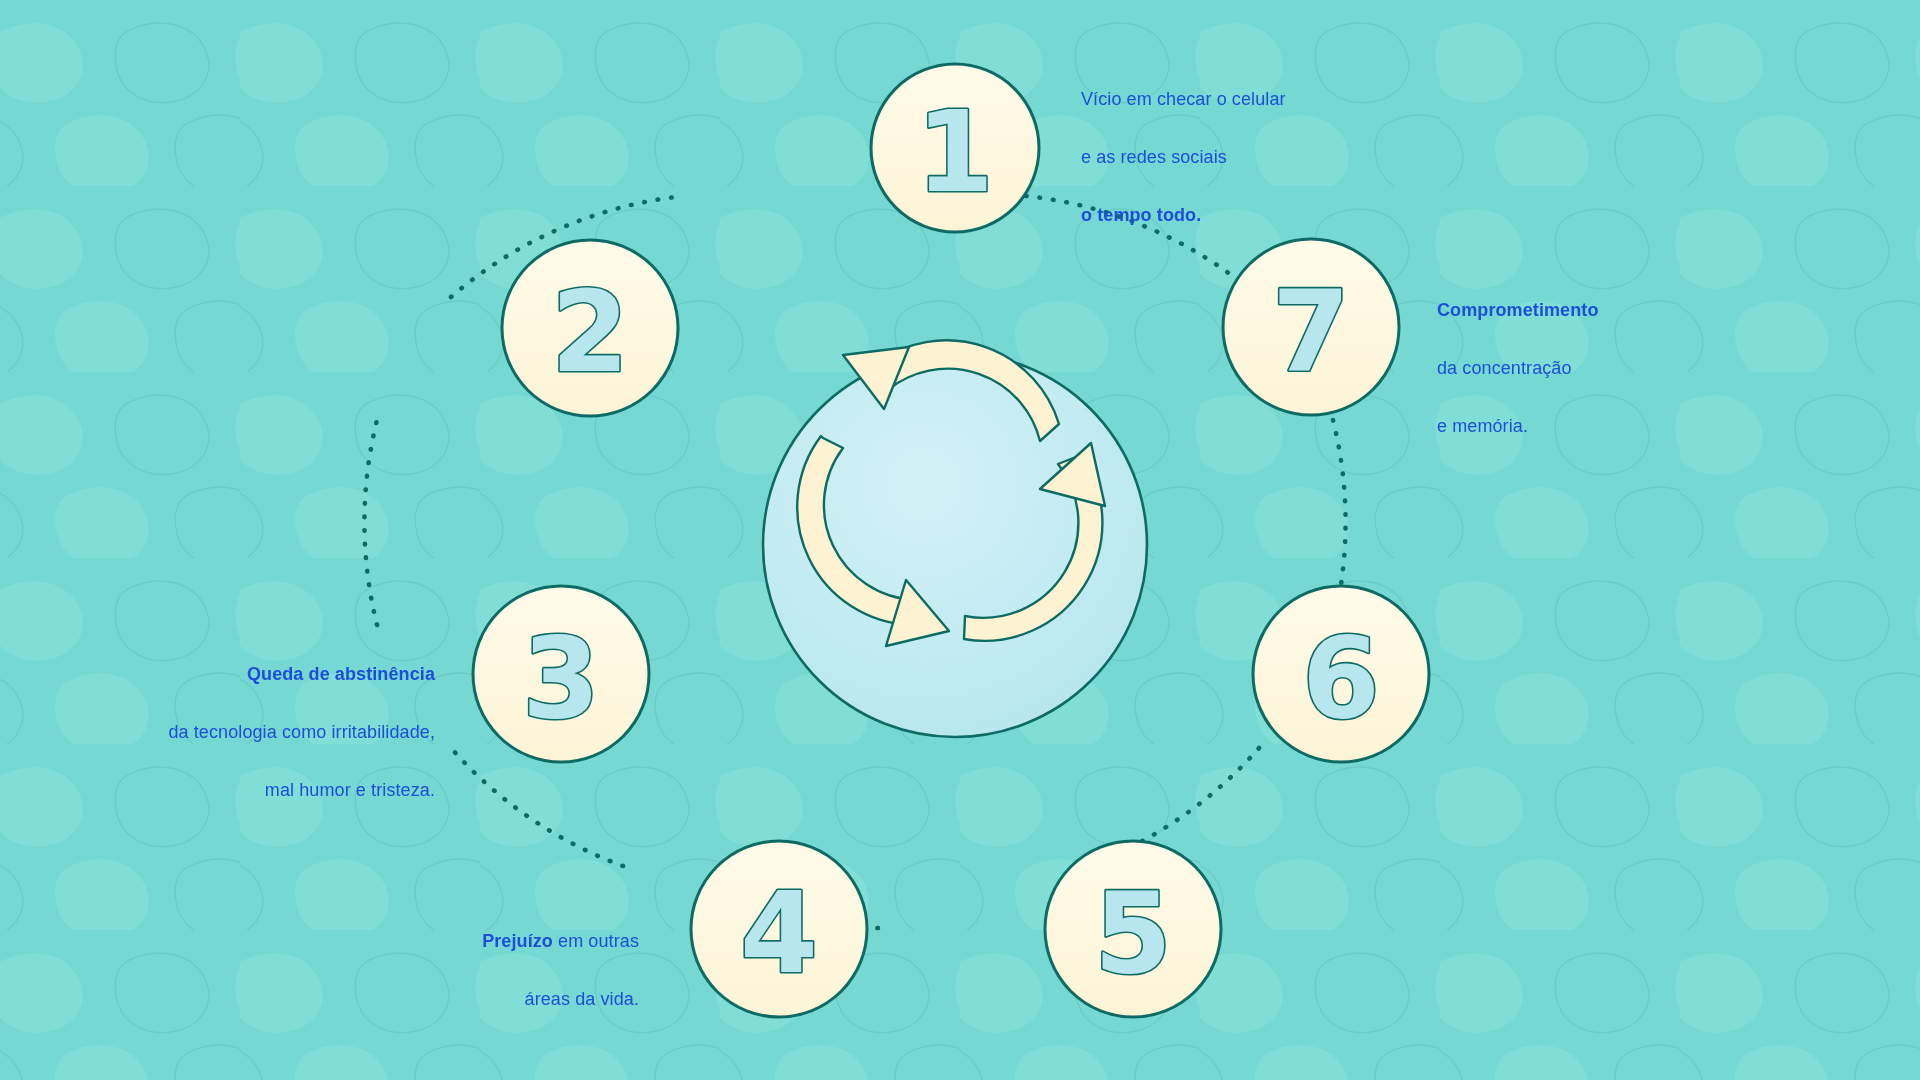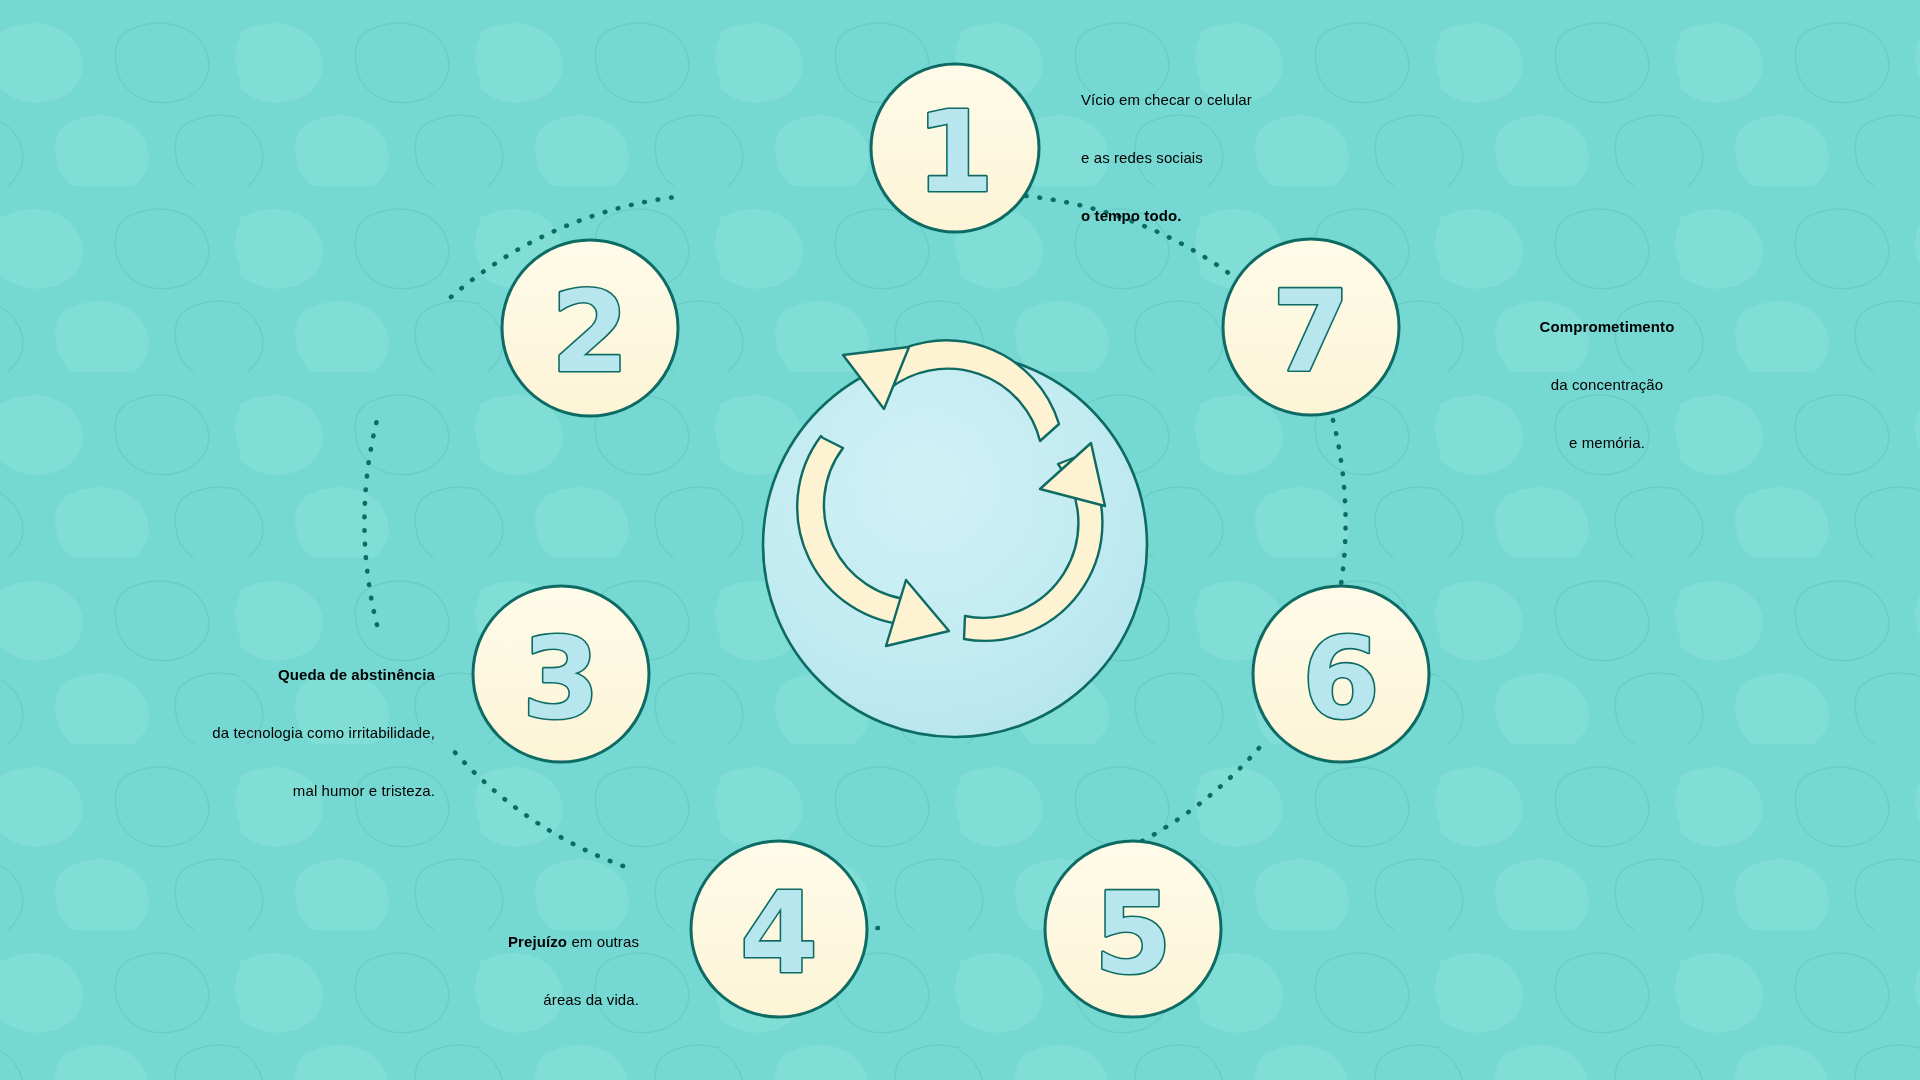--- a/index.html
+++ b/index.html
@@ -22,22 +22,22 @@
     pointer-events:none;
   }
   #diagram-svg{
     position:absolute;left:0;top:0;
     width:1920px;height:1080px;
     z-index:1;
   }
   .label{
     position:absolute;
     z-index:3;
-    color:#000000;
-    font-size:15px;
+    color:#1d4ed8;
+    font-size:18px;
     line-height:29px;
     letter-spacing:.1px;
     white-space:pre-line;
   }
   .label b{font-weight:700;}
   .label.right{text-align:left;}
   .label.left{text-align:right;}
   .num-text{
     font-family:"DejaVu Sans","Liberation Sans",sans-serif;
     font-weight:700;
@@ -167,21 +167,21 @@
     </g>
   </svg>
 
   <div class="label right" style="left:1081px; top:56px; width:330px;">
     <span>Vício em checar o celular</span><br>
     <span>e as redes sociais</span><br>
     <b>o tempo todo.</b>
   </div>
 
 
-  <div class="label right" style="left:1437px; top:283px; width:340px;text-align:center;">
+  <div class="label right" style="left:1437px; top:267px; width:340px;">
     <b>Comprometimento</b><br>
     <span>da concentração</span><br>
     <span>e memória.</span>
   </div>
 
   <div class="label left" style="left:55px; top:631px; width:380px;">
     <b>Queda de abstinência</b><br>
     <span>da tecnologia como irritabilidade,</span><br>
     <span>mal humor e tristeza.</span>
   </div>

